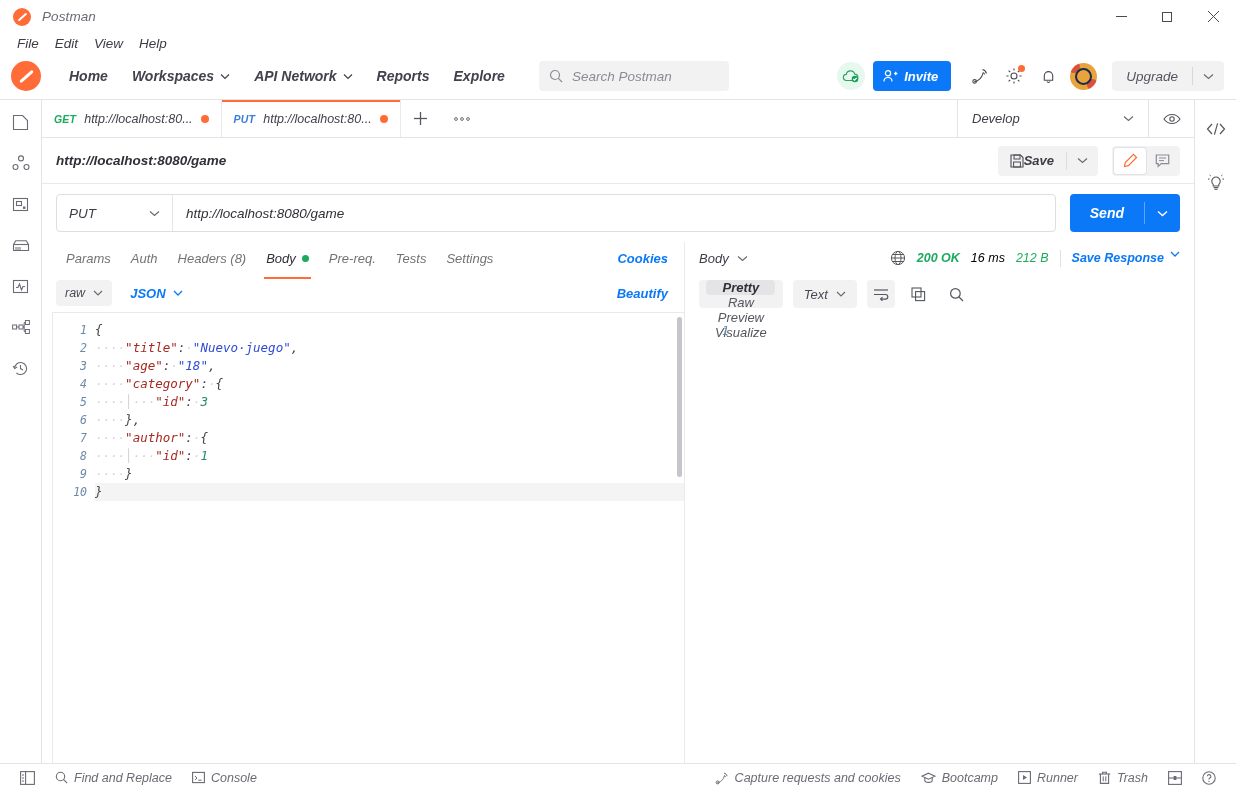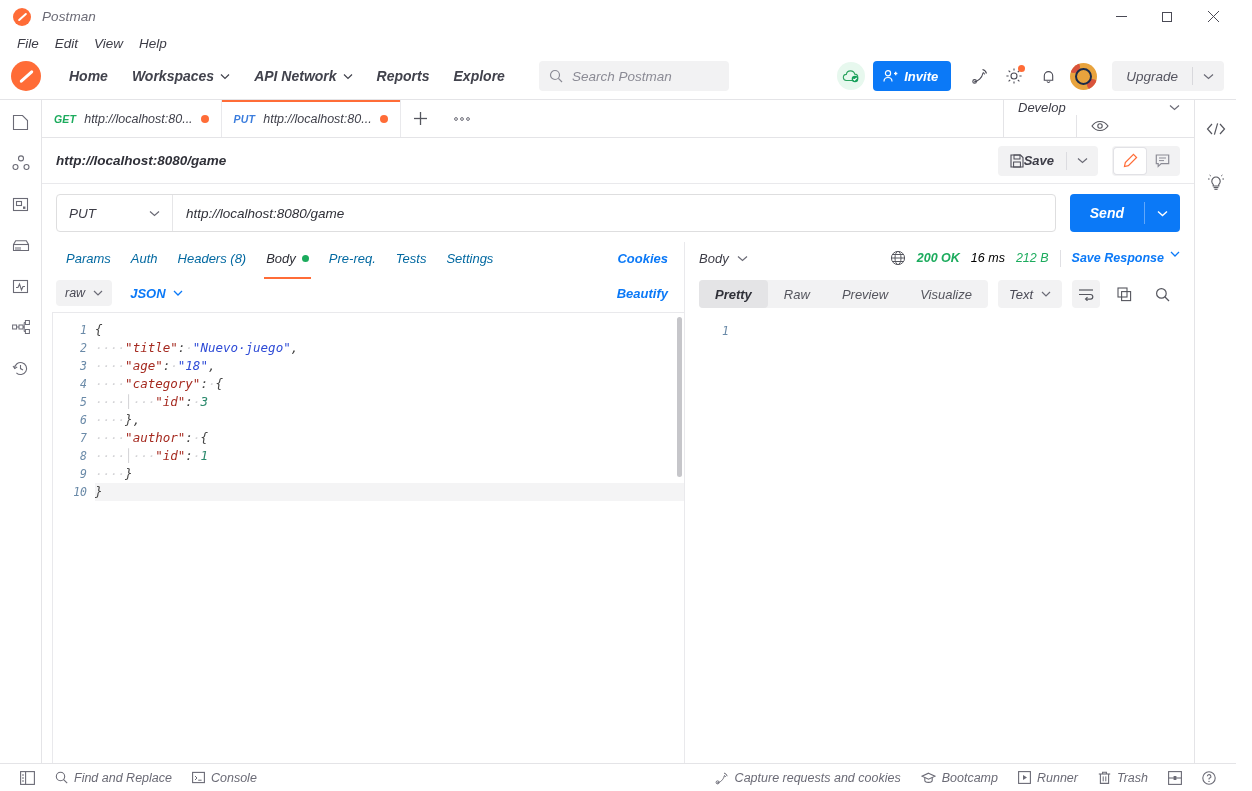--- a/index.html
+++ b/index.html
@@ -89,21 +89,21 @@
     display: flex; align-items: center; gap: 8px; padding: 0 12px; font-size: 12.5px;
     border-right: 1px solid #e9e9ec; position: relative; min-width: 0; color: #41424c;
   }
   .rtab.active::before { content:""; position:absolute; left:0; right:0; top:0; height:2px; background:#ff6c37; }
   .m-get { color: #1cab5d; font-size: 10.5px; font-weight: 700; letter-spacing:.2px;}
   .m-put { color: #3b7ddd; font-size: 10.5px; font-weight: 700; letter-spacing:.2px;}
   .tab-url { font-size: 12.5px; color: #41424c; white-space: nowrap; }
   .unsaved { width: 8px; height: 8px; border-radius: 50%; background: #ff6c37; }
   .tab-plus { width: 40px; display: flex; align-items: center; justify-content: center; }
   .tab-more { width: 42px; display: flex; align-items: center; justify-content: center; color:#6b6b76; font-size: 13px; letter-spacing:1px;}
-  .env-area { margin-left: auto; display: flex; align-items: center; border-left: 1px solid #e4e4e7; flex-direction: column; }
+  .env-area { margin-left: auto; display: flex; align-items: center; border-left: 1px solid #e4e4e7; }
   .env-sel { width: 190px; display:flex; align-items:center; justify-content: space-between; padding: 0 14px; font-size: 13px; color:#3d3d47;}
   .env-eye { width: 46px; display:flex; align-items:center; justify-content:center; border-left: 1px solid #e4e4e7; height: 38px;}
 
   
   .reqname-row { height: 46px; flex: 0 0 46px; display: flex; align-items: center; padding: 0 14px 0 0; border-bottom: 1px solid #e9e9ec;}
   .reqname { font-size: 13.5px; font-weight: 700; color: #2f3038; padding-left: 14px; }
   .rn-right { margin-left: auto; display: flex; align-items: center; gap: 0; }
   .save-grp { display: flex; align-items: center; background: #f2f2f3; border-radius: 4px; height: 30px; }
   .save-btn { display: flex; align-items: center; padding: 0 12px; font-size: 13px; color: #3d3d47; font-weight: 600;}
   .save-div { width: 1px; height: 18px; background: #dcdce0; }
@@ -121,21 +121,21 @@
   .send-lbl { padding: 0 20px; color: #fff; font-weight: 700; font-size: 14px; }
   .send-div { width: 1px; height: 22px; background: rgba(255,255,255,.35); }
   .send-chev { padding: 0 12px; display: flex; align-items: center; }
 
   
   .panes { flex: 1 1 auto; display: flex; min-height: 0; }
   .pane-left { width: 643px; flex: 0 0 643px; display: flex; flex-direction: column; min-width: 0; border-right: 1px solid #e9e9ec;}
   .pane-right { flex: 1 1 auto; display: flex; flex-direction: column; min-width: 0; }
 
   .subtabs { height: 32px; flex: 0 0 32px; display: flex; align-items: center; padding-left: 14px; gap: 0; }
-  .stab { font-size: 13px; color: #0369a1; padding: 6px 10px; position: relative; display: flex; align-items: center; gap: 6px;}
+  .stab { font-size: 13px; color: #737373; padding: 6px 10px; position: relative; display: flex; align-items: center; gap: 6px;}
   .stab.active { color: #2f3038; }
   .stab.active::after { content:""; position:absolute; left:8px; right:8px; bottom:-7px; height:2px; background:#ff6c37; }
   .green-dot { width: 7px; height: 7px; border-radius: 50%; background: #1cab5d; }
   .cookies-link { margin-left: auto; margin-right: 16px; font-size: 13px; color: #0b79f7; font-weight: 700;}
 
   .bodyopts { height: 38px; flex: 0 0 38px; display: flex; align-items: center; padding-left: 14px; }
   .raw-sel { display: flex; align-items: center; gap: 8px; background: #f2f2f3; border-radius: 4px; height: 26px; padding: 0 9px; font-size: 12.5px; color: #4a4a55; }
   .json-sel { display: flex; align-items: center; gap: 7px; margin-left: 18px; font-size: 13px; color: #0b79f7; font-weight: 700;}
   .beautify { margin-left: auto; margin-right: 16px; font-size: 13px; color: #0b79f7; font-weight: 700;}
 
@@ -161,21 +161,21 @@
   .resp-top { height: 32px; flex: 0 0 32px; display: flex; align-items: center; padding: 0 14px; }
   .resp-body-sel { display: flex; align-items: center; gap: 8px; font-size: 13px; color: #3d3d47; }
   .resp-meta { margin-left: auto; display: flex; align-items: center; gap: 11px; font-size: 12.5px; }
   .ok { color: #1cab5d; font-weight: 600;}
   .ms { color: #000000; }
   .sz { color: #1cab5d; }
   .meta-div { width: 1px; height: 17px; background: #e0e0e4; }
   .saveresp { font-size: 12.5px; color: #0b79f7; font-weight: 700; display:flex; align-items:flex-start; gap:6px;}
 
   .resp-tabs-row { height: 40px; flex: 0 0 40px; display: flex; align-items: center; padding: 0 14px; gap: 10px; }
-  .seg { display: flex; background: #f2f2f3; border-radius: 4px; height: 28px; align-items: center; }
+  .seg { display: flex; background: #f2f2f3; border-radius: 4px; height: 28px; align-items: center; flex-direction: column; }
   .seg-item { font-size: 13px; color: #55565e; padding: 0 16px; height: 28px; display: flex; align-items: center; border-radius: 4px;}
   .seg-item.active { background: #e4e4e6; color: #2f3038; font-weight: 600; }
   .text-sel { display: flex; align-items: center; gap: 8px; background: #f2f2f3; border-radius: 4px; height: 28px; padding: 0 11px; font-size: 13px; color: #4a4a55;}
   .ico-sq { width: 28px; height: 28px; display: flex; align-items: center; justify-content: center; border-radius: 4px;}
   .ico-sq.tinted { background: #f2f2f3; }
   .resp-body { flex: 1 1 auto; display: flex; min-height: 0; padding-left: 14px; }
   .resp-gutter { width: 30px; flex: 0 0 30px; text-align: right; padding-top: 8px;}
   .resp-gutter div { font-family: "DejaVu Sans Mono", monospace; font-size: 11.5px; line-height: 18px; color: #6a8aa8; }
 
   

